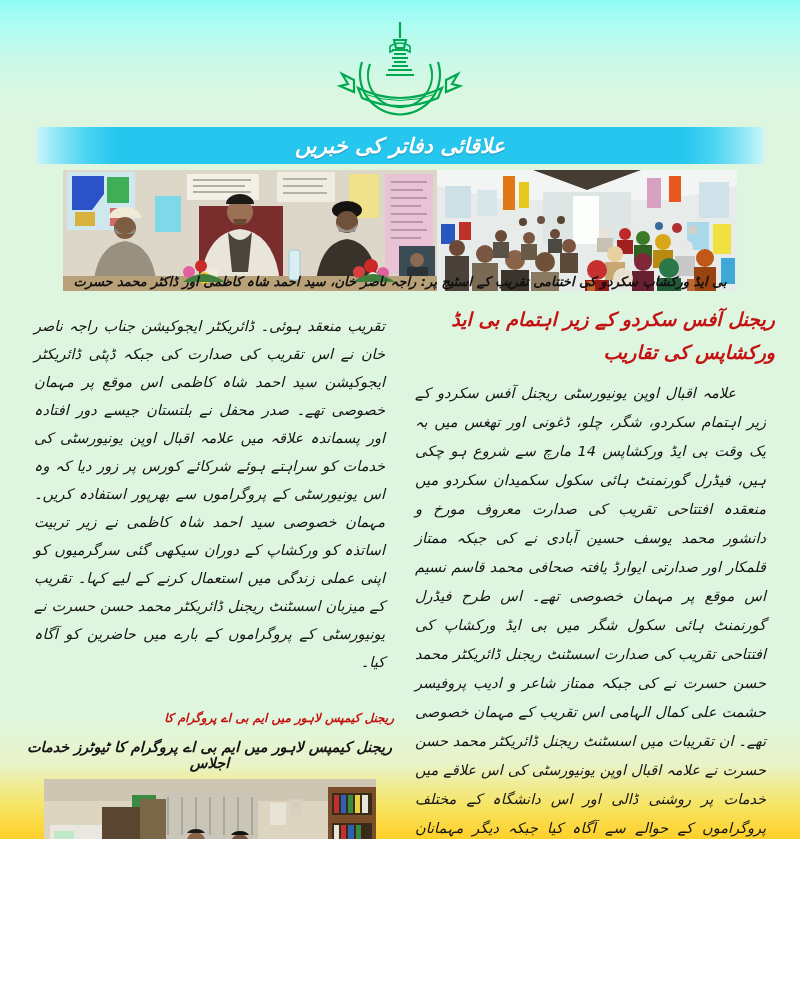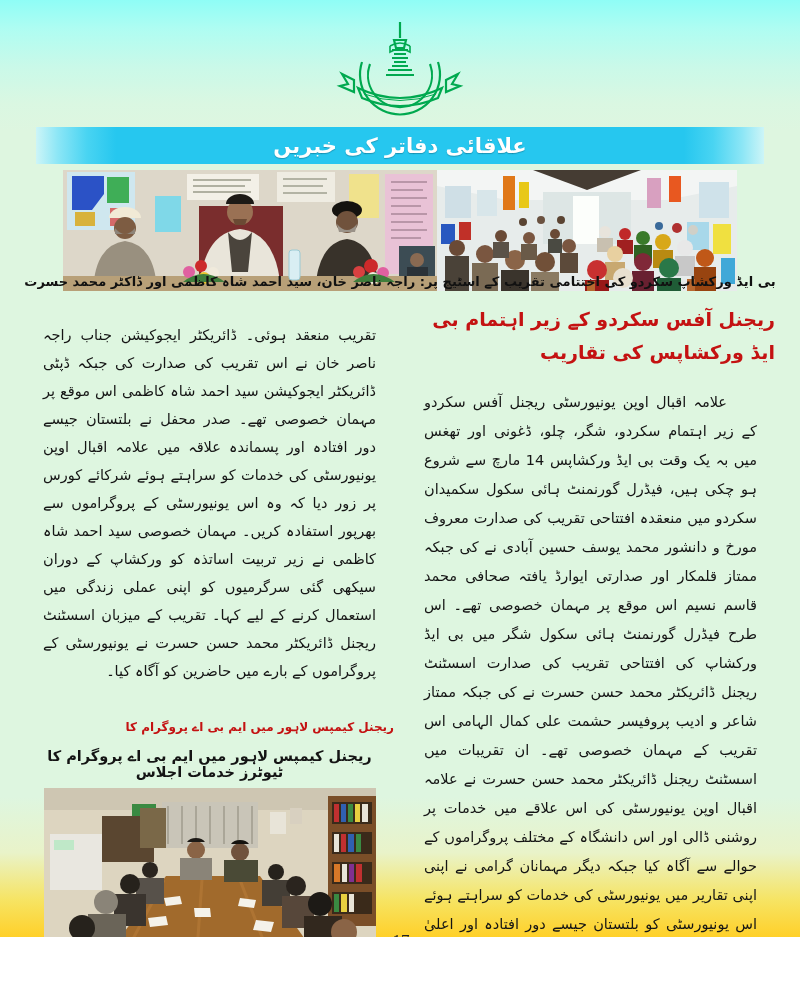--- a/index.html
+++ b/index.html
@@ -1,24 +1,25 @@
 <!DOCTYPE html>
 <html lang="ur" dir="rtl"><head>
 <meta charset="utf-8">
 <style>
   html,body{margin:0;padding:0;}
   .page{
     position:relative;
-    width:800px;height:937px;
+    width:800px;height:839px;
     overflow:hidden;
     font-family:"DejaVu Sans",sans-serif;
     background:linear-gradient(180deg,
       #8ffdf6 0%, #aefdf2 3%, #c9f9e9 7%, #daf7e2 11%,
       #def6e0 14%, #def6e0 85%, #e9f3c9 91%,
       #f6e464 96%, #ffd029 100%);
+    font-style:italic;
   }
   
   .logo-wrap{position:absolute;top:18px;left:0;right:0;text-align:center;}
   .banner{
     position:absolute;top:127px;left:36px;right:36px;height:37px;
     background:linear-gradient(90deg,
       #cdf5f7 0%, #8ce6f6 3%, #49d4f2 7%, #26c7ef 11%,
       #26c7ef 89%, #49d4f2 93%, #8ce6f6 97%, #cdf5f7 100%);
     display:flex;align-items:center;justify-content:center;
   }
@@ -40,21 +41,21 @@
   .columns{
     position:absolute;top:303px;left:25px;width:750px;
     display:flex;gap:12px;direction:rtl;
   }
   .col{width:369px;color:#141414;}
   .red-heading{
     color:#c41212;font-weight:700;text-align:right;
     font-size:19px;line-height:1.75;margin:0 0 6px 0;
   }
   .body-par{
-    font-size:14.5px;line-height:29px;text-align:justify;margin:18px;
+    font-size:14.5px;line-height:29px;text-align:justify;margin:9px;
   }
   .indent{text-indent:30px;}
   .heading-block{margin-top:40px;}
   .lead-line{
     font-size:14.5px;text-align:center;font-weight:700;margin:10px 0 8px 0;
   }
   .photo-meeting-wrap{width:332px;height:206px;margin:4px auto 0 auto;}
   .photo-meeting-wrap svg{display:block;width:100%;height:100%;}
   
   .page-number{

